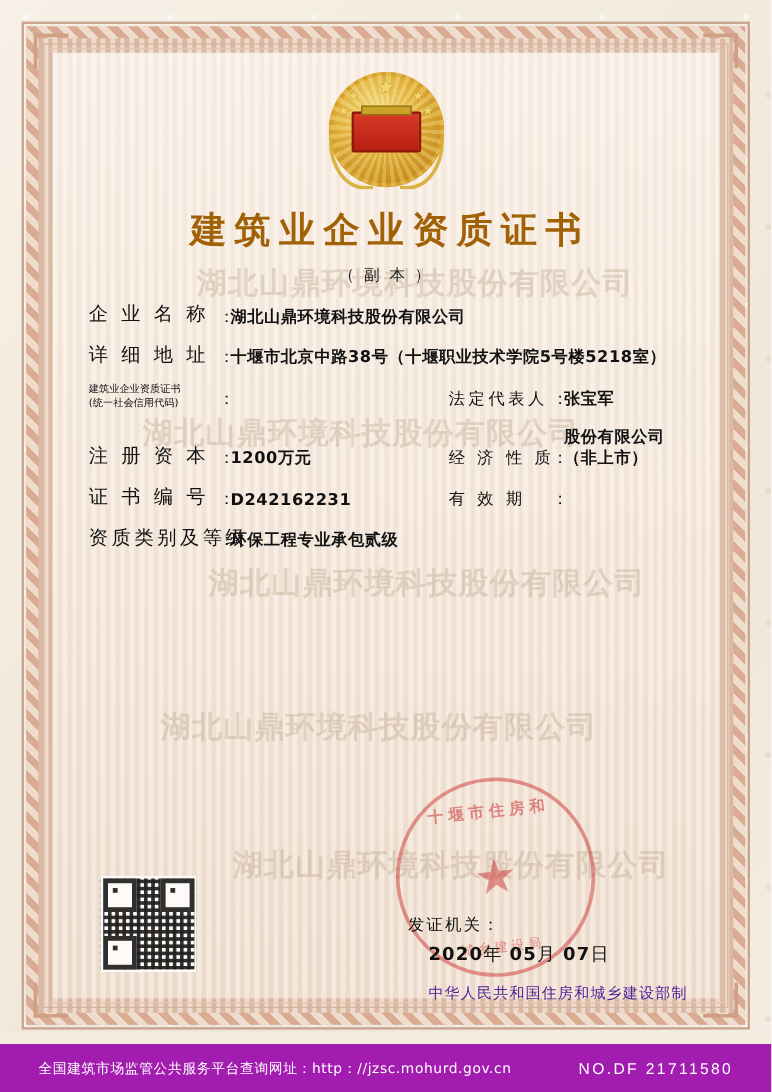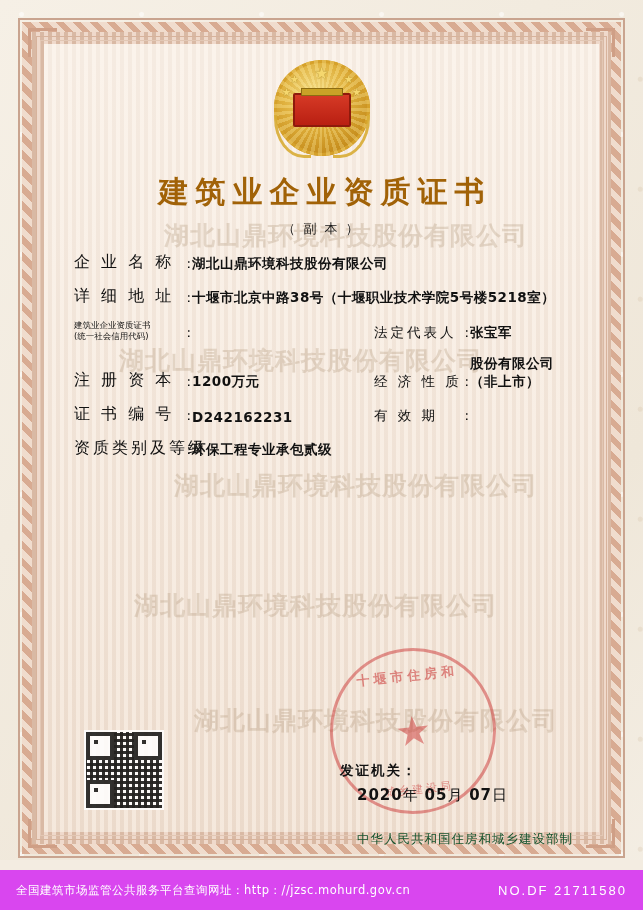--- a/index.html
+++ b/index.html
@@ -311,52 +311,50 @@
   }
 
   
   .issuer {
     position: absolute;
     left: 340px;
     top: 762px;
     font-size: 13.5px;
     letter-spacing: 2px;
     color: #111;
-    font-weight: bold;
   }
   .issue-date {
     position: absolute;
     left: 357px;
     top: 786px;
     font-size: 15px;
     color: #111;
     letter-spacing: 1px;
   }
   .issue-date b { font-weight: bold; }
   .ministry {
     position: absolute;
     right: 70px;
     top: 820px;
     font-size: 12.5px;
     letter-spacing: 1px;
-    color: #14532d;
-    margin-top: 11px;
+    color: #4c1d95;
   }
 
   
   .footer {
     position: absolute;
     left: 0; right: 0; bottom: 0;
     height: 40px;
-    background: #d946ef;
+    background: #a21caf;
     color: #ffffff;
     display: flex;
     align-items: center;
     justify-content: space-between;
-    padding: 0 16px;
+    padding: 0 32px;
     box-sizing: border-box;
     font-size: 11.5px;
     letter-spacing: 0.5px;
   }
   .footer .right {
     font-family: Liberation Sans, sans-serif;
     font-size: 13px;
     letter-spacing: 2px;
   }
   .footer-gap {

